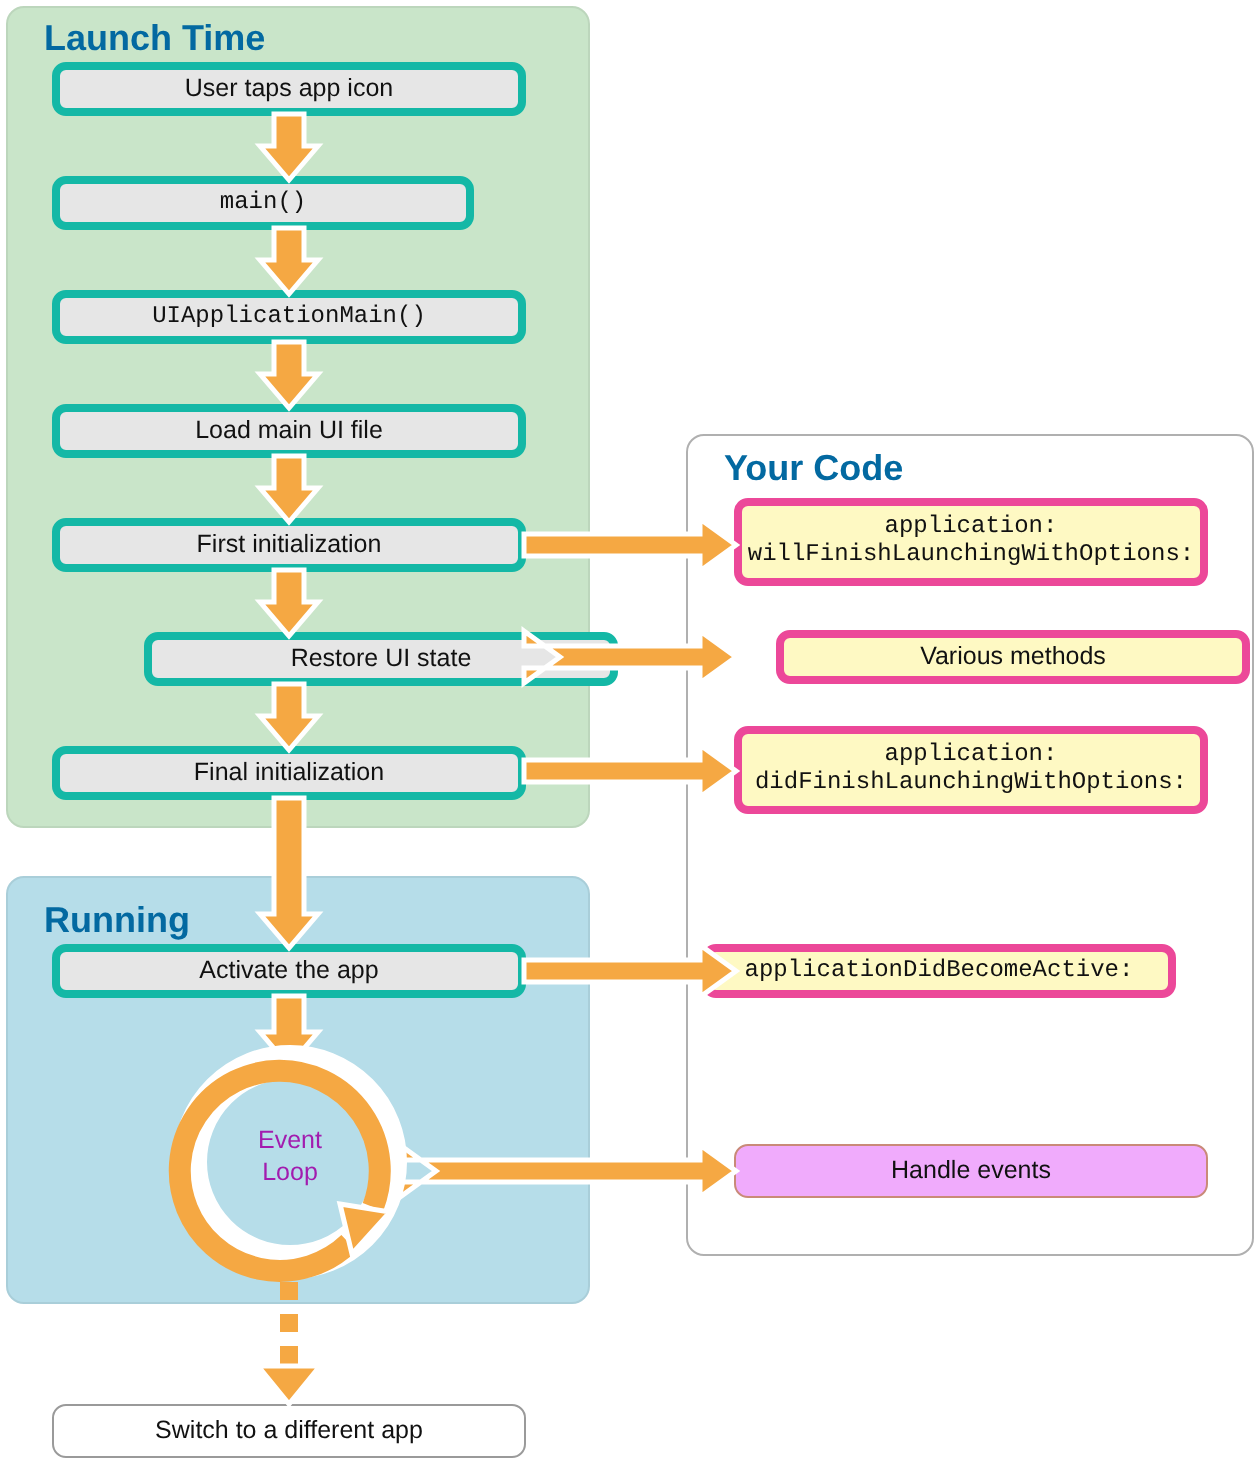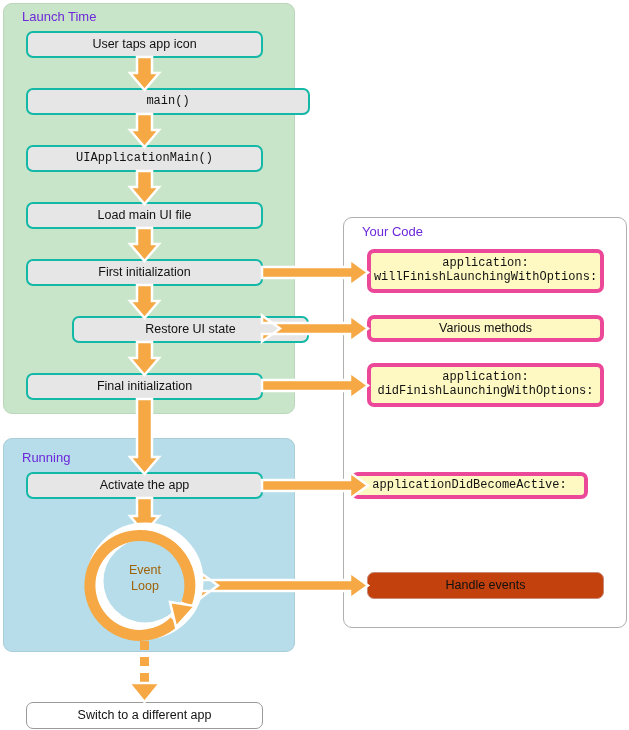--- a/index.html
+++ b/index.html
@@ -9,53 +9,53 @@
     -webkit-font-smoothing:antialiased;
   }
   .stage{position:absolute;left:0;top:0;width:629px;height:730px;}
 
   
   .panel{position:absolute;border-radius:9px;}
   .panel-launch{left:3px;top:3px;width:290px;height:409px;
     background:#c9e5c9;border:1px solid #bcd6bc;}
   .panel-running{left:3px;top:438px;width:290px;height:212px;
     background:#b6dde9;border:1px solid #a9ced9;}
-  .panel-title{position:absolute;left:22px;font-weight:normal;font-size:13px;color:#6d28d9;}
+  .panel-title{position:absolute;left:22px;font-weight:bold;font-size:18px;color:#0369a1;}
 
   .panel-code{position:absolute;left:343px;top:217px;width:282px;height:409px;
     background:#ffffff;border:1px solid #b0b0b0;border-radius:9px;}
 
   
   .box{position:absolute;box-sizing:border-box;border-radius:7px;
     display:flex;align-items:center;justify-content:center;text-align:center;
     font-size:12.5px;color:#111;line-height:1.15;}
-  .box-grey{background:#e6e6e6;border:2px solid #14b8a6;}
+  .box-grey{background:#e6e6e6;border:4px solid #14b8a6;}
   .box-white{background:#ffffff;border:1px solid #9a9a9a;}
   .box-code{background:#fef9c3;border:4px solid #ec4899;align-items:center;}
-  .box-event{background:#c2410c;border:1px solid #c98a78;}
+  .box-event{background:#f0abfc;border:1px solid #c98a78;}
   .mono{font-family:"Liberation Mono","DejaVu Sans Mono",monospace;font-size:12px;}
 
   
   .arrows{position:absolute;left:0;top:0;width:629px;height:730px;pointer-events:none;}
 
   
   .loop-label{position:absolute;width:120px;text-align:center;font-size:12.5px;
-    color:#a16207;line-height:1.25;}
+    color:#a21caf;line-height:1.25;}
 </style>
 </head>
 <body>
 
 <div class="stage">
 
   <div class="panel panel-launch"></div>
   <div class="panel-title" style="top:9px;">Launch Time</div>
 
   <div class="box box-grey" style="left:26px;top:31px;width:237px;height:27px;">User taps app icon</div>
 
-  <div class="box box-grey mono" style="left:26px;top:88px;width:284px;height:27px;">main()</div>
+  <div class="box box-grey mono" style="left:26px;top:88px;width:211px;height:27px;">main()</div>
 
   <div class="box box-grey mono" style="left:26px;top:145px;width:237px;height:27px;">UIApplicationMain()</div>
 
   <div class="box box-grey" style="left:26px;top:202px;width:237px;height:27px;">Load main UI file</div>
 
   <div class="box box-grey" style="left:26px;top:259px;width:237px;height:27px;">First initialization</div>
 
   <div class="box box-grey" style="left:26px;top:316px;width:237px;height:27px;margin-left:46px;">Restore UI state</div>
 
   <div class="box box-grey" style="left:26px;top:373px;width:237px;height:27px;">Final initialization</div>
@@ -71,21 +71,21 @@
   </div>
 
   <div class="panel-code"></div>
   <div class="panel-title" style="left:362px;top:224px;">Your Code</div>
 
   <div class="box box-code mono" style="left:367px;top:249px;width:237px;height:44px;flex-direction:column;">
     <div>application:</div>
     <div>willFinishLaunchingWithOptions:</div>
   </div>
 
-  <div class="box box-code" style="left:367px;top:315px;width:237px;height:27px;">Various methods</div>
+  <div class="box box-code" style="left:388px;top:315px;width:237px;height:27px;">Various methods</div>
 
   <div class="box box-code mono" style="left:367px;top:363px;width:237px;height:44px;flex-direction:column;">
     <div>application:</div>
     <div>didFinishLaunchingWithOptions:</div>
   </div>
 
   <div class="box box-code mono" style="left:351px;top:472px;width:237px;height:27px;">applicationDidBecomeActive:</div>
 
   <div class="box box-event" style="left:367px;top:572px;width:237px;height:27px;">Handle events</div>
 

